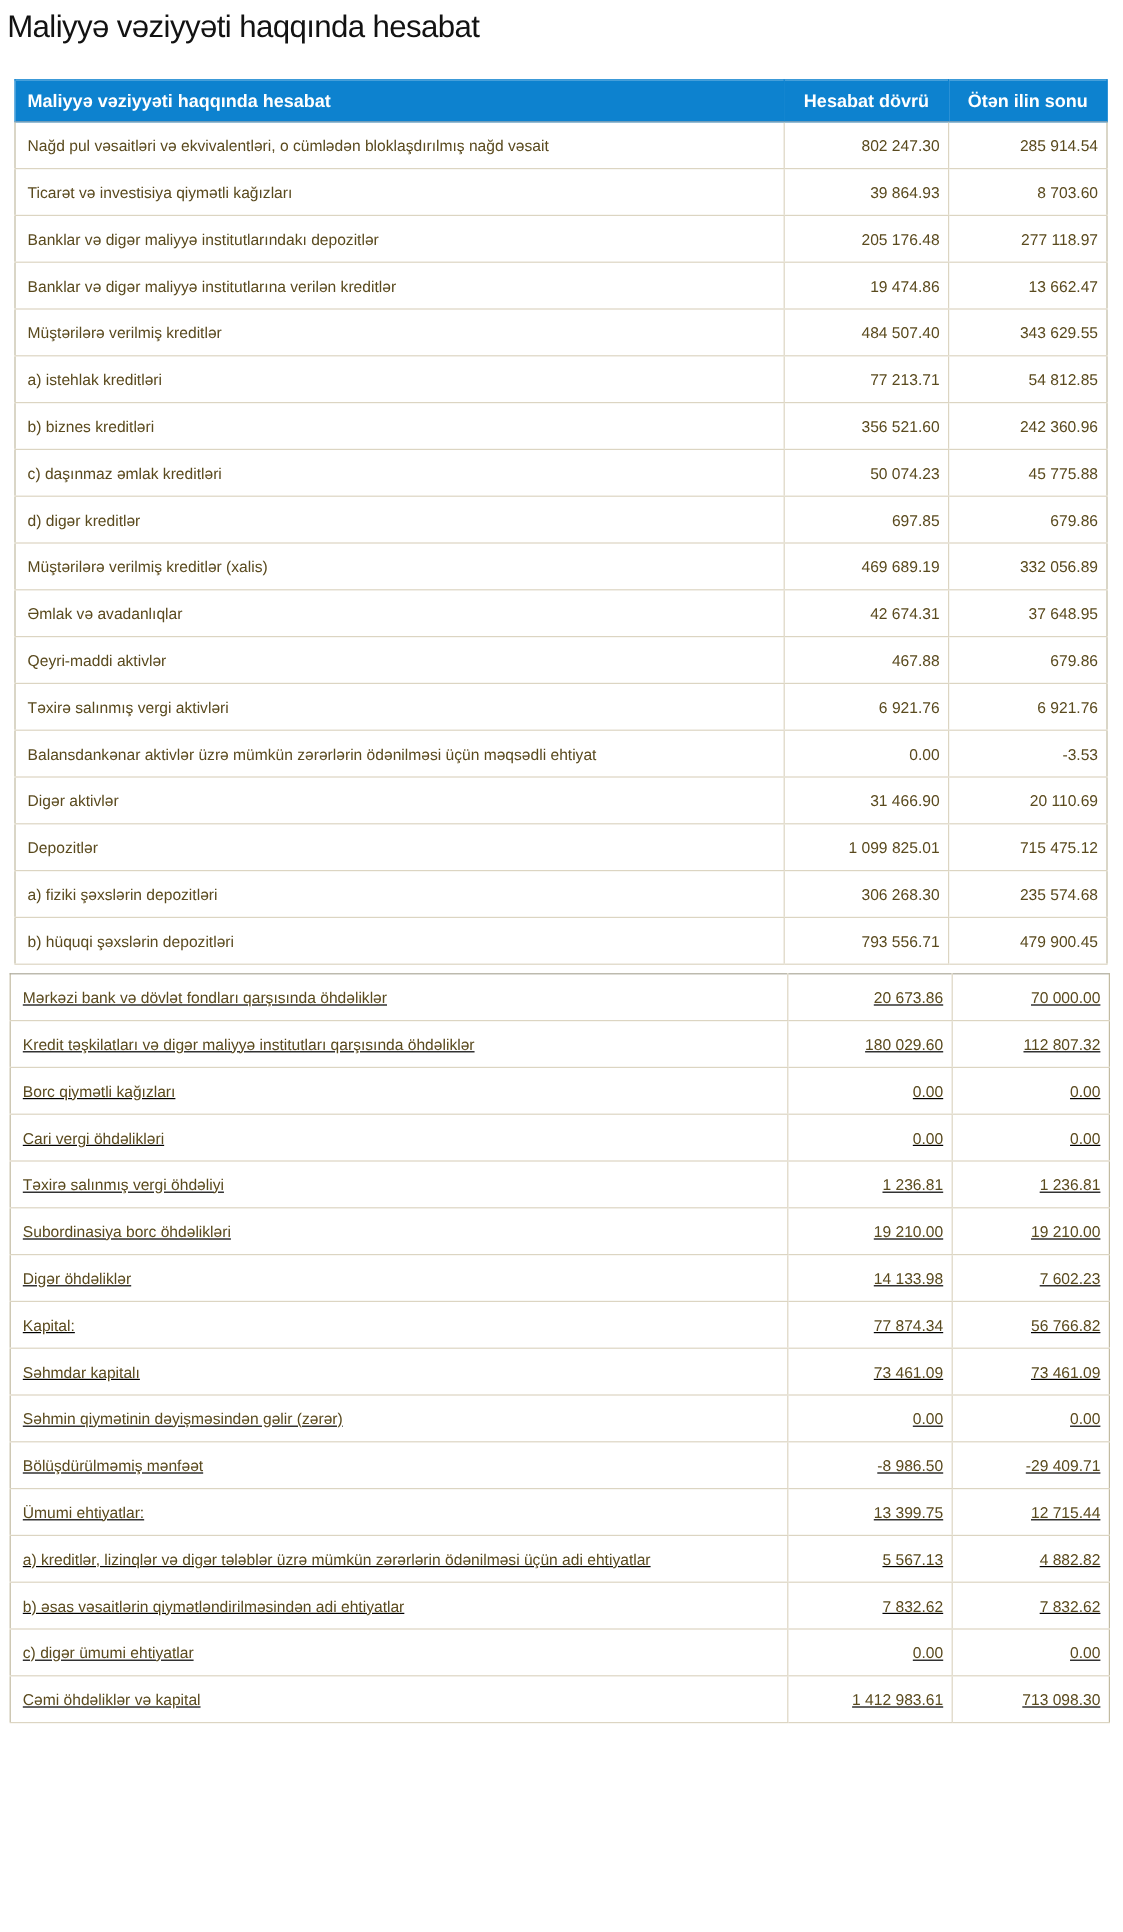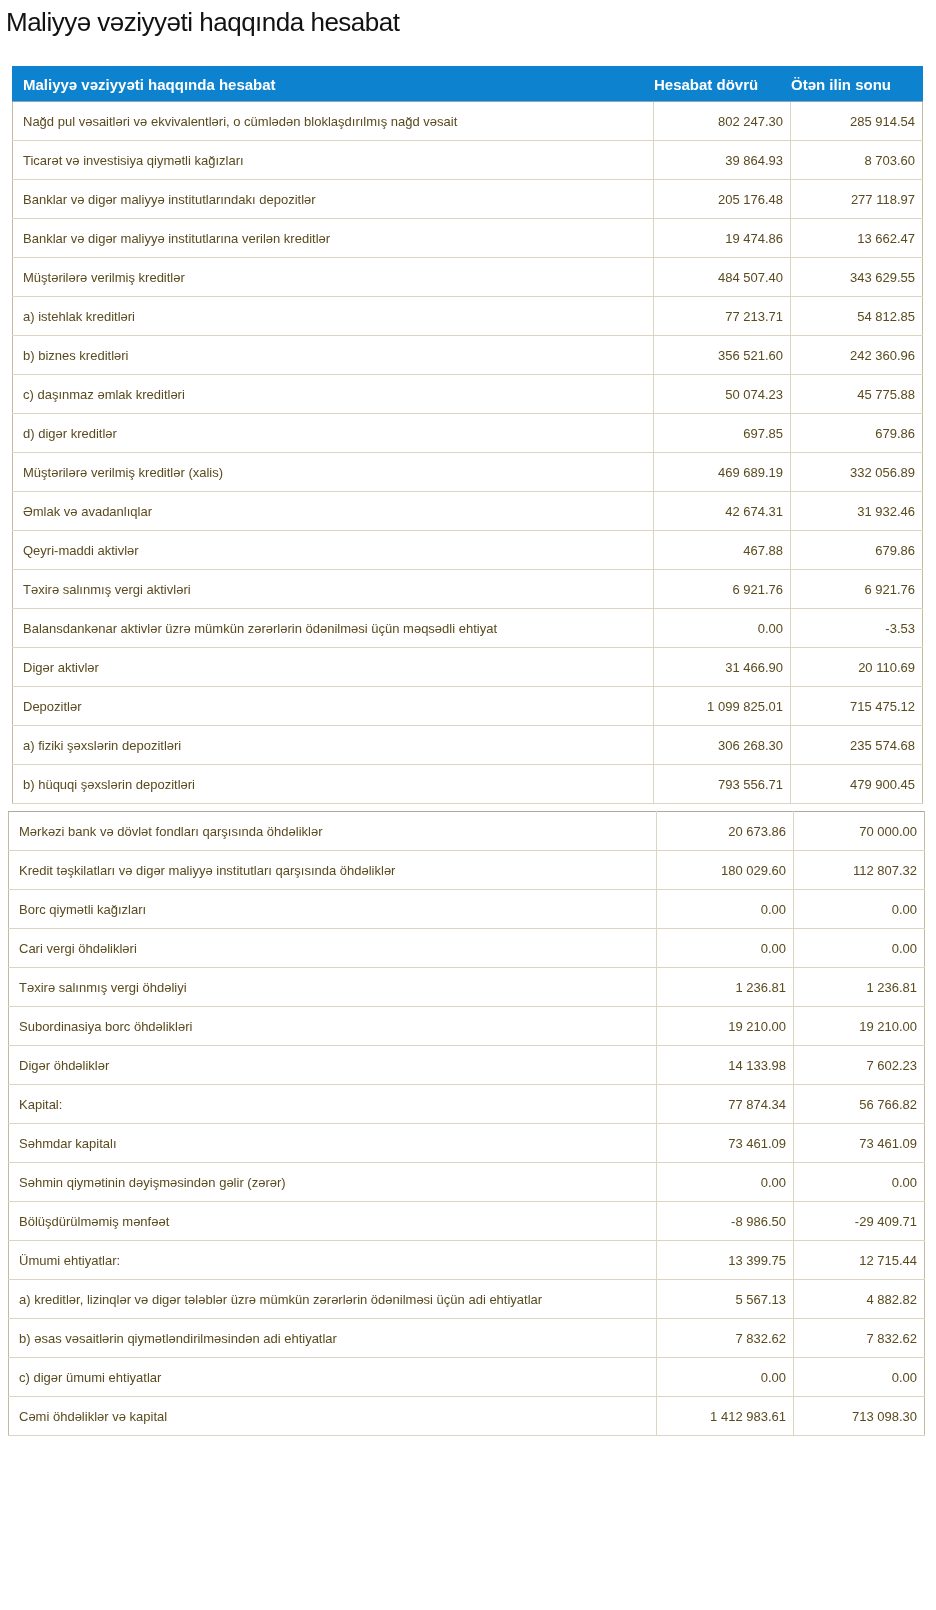--- a/index.html
+++ b/index.html
@@ -27,37 +27,38 @@
     border: 1px solid #c2bba2;
   }
   table.t1 {
     width: 910px;
     margin: 28px 0 0 12px;
   }
   table.t2 {
     width: 916px;
     margin: 7px 0 0 8px;
     border-top-color: #adaa9b;
+    text-decoration: underline;
   }
   th.h-cell {
     background: #0d82cf;
     color: #ffffff;
     font-size: 15px;
     font-weight: 700;
     height: 34px;
     padding: 0;
     border: 1px solid #0d82cf;
     border-bottom: 1px solid #8aa5b5;
   }
   th.h-label {
     text-align: left;
     padding-left: 10px;
   }
   th.h-num {
-    text-align: left;
+    text-align: center;
     border-left: 1px solid #57a7dd;
   }
   td {
     height: 38px;
     padding: 0;
     font-size: 13px;
     color: #5a4a1e;
     border-bottom: 1px solid #dcd5c2;
     white-space: nowrap;
     overflow: hidden;
@@ -140,21 +141,21 @@
           <td class="c-num">679.86</td>
         </tr>
         <tr>
           <td class="c-label">Müştərilərə verilmiş kreditlər (xalis)</td>
           <td class="c-num">469 689.19</td>
           <td class="c-num">332 056.89</td>
         </tr>
         <tr>
           <td class="c-label">Əmlak və avadanlıqlar</td>
           <td class="c-num">42 674.31</td>
-          <td class="c-num">31 932.46</td>
+          <td class="c-num">37 648.95</td>
         </tr>
         <tr>
           <td class="c-label">Qeyri-maddi aktivlər</td>
           <td class="c-num">467.88</td>
           <td class="c-num">679.86</td>
         </tr>
         <tr>
           <td class="c-label">Təxirə salınmış vergi aktivləri</td>
           <td class="c-num">6 921.76</td>
           <td class="c-num">6 921.76</td>

